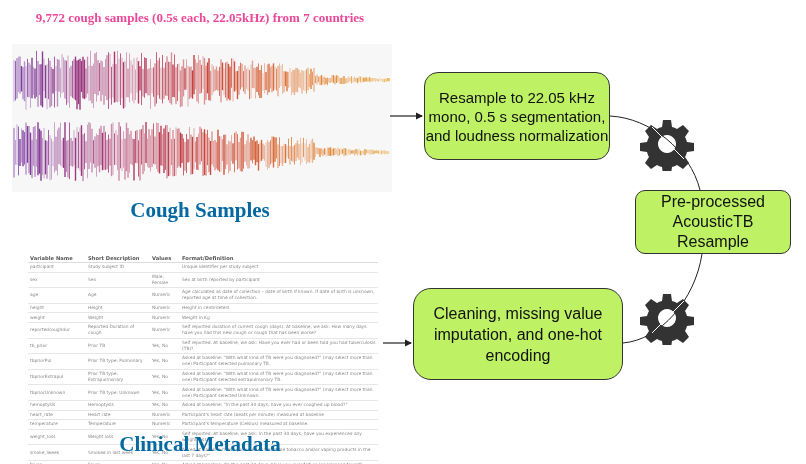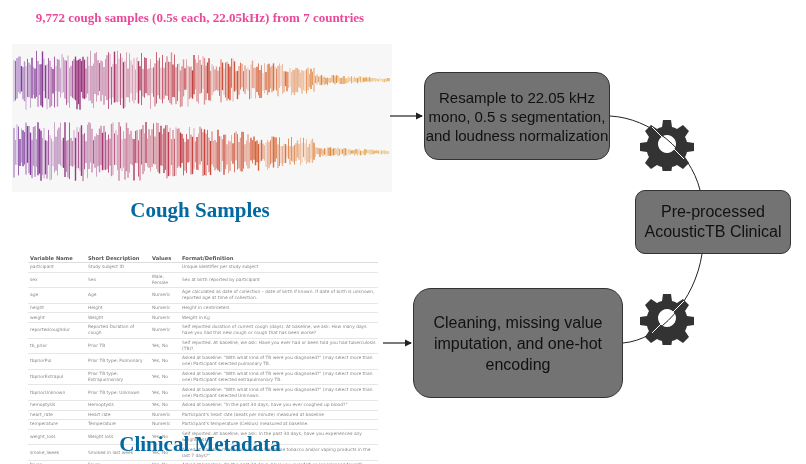--- a/index.html
+++ b/index.html
@@ -10,24 +10,24 @@
   .wave-panel svg { display:block; }
   .section-label { font-family:"Liberation Serif", serif; font-weight:bold; color:#0369a1; text-align:center; }
   .cough-label { left:0; top:198px; width:400px; font-size:21px; }
   .clinical-label { left:0; top:432px; width:400px; font-size:21px; }
   .meta-table { left:28px; top:254px; width:350px; border-collapse:collapse; font-family:"DejaVu Sans", sans-serif; color:#888; }
   .meta-table th { font-size:5.2px; font-weight:bold; color:#555; text-align:left; padding:1px 2px; border-bottom:0.5px solid #ddd; white-space:nowrap; }
   .meta-table td { font-size:4.4px; padding:1.3px 2px; border-bottom:0.5px solid #e6e6e6; vertical-align:middle; line-height:6px; }
   .meta-table td.c0 { width:54px; }
   .meta-table td.c1 { width:60px; }
   .meta-table td.c2 { width:26px; }
-  .proc-box { background:#737373; border:1.6px solid #333; border-radius:14px; display:flex; align-items:center; justify-content:flex-start; text-align:center; color:#111; font-size:15px; line-height:19px; box-sizing:border-box; }
+  .proc-box { background:#bef264; border:1.6px solid #333; border-radius:14px; display:flex; align-items:center; justify-content:flex-start; text-align:center; color:#111; font-size:15px; line-height:19px; box-sizing:border-box; }
   .box-resample { left:424px; top:72px; width:186px; height:88px; }
   .box-dataset { left:635px; top:190px; width:156px; height:64px; font-size:16px; line-height:20px; border-radius:10px; }
-  .box-cleaning { left:413px; top:288px; width:210px; height:110px; font-size:16px; line-height:21px; border-radius:18px; }
+  .box-cleaning { left:413px; top:288px; width:210px; height:92px; font-size:16px; line-height:21px; border-radius:18px; }
   .gear { width:54px; height:54px; }
   .gear-1 { left:640px; top:117px; }
   .gear-2 { left:640px; top:291px; }
   .connectors { left:0; top:0; }
 </style>
 </head>
 <body>
 
 <div class="abs top-caption">9,772 cough samples (0.5s each, 22.05kHz) from 7 countries</div>
 
@@ -680,21 +680,21 @@
 
 <div class="abs proc-box box-resample">
   <span>Resample to 22.05 kHz mono, 0.5 s segmentation, and loudness normalization</span>
 </div>
 
 <div class="abs proc-box box-cleaning">
   <span>Cleaning, missing value imputation, and one-hot encoding</span>
 </div>
 
 <div class="abs proc-box box-dataset">
-  <span>Pre-processed AcousticTB Clinical</span>
+  <span>Pre-processed AcousticTB Resample</span>
 </div>
 
 <svg class="abs gear gear-1" viewBox="0 0 54 54">
   <g fill="#333">
     <path d="M23,3 h8 l1,7 a17,17 0 0 1 5,2 l6,-4 l6,6 l-4,6 a17,17 0 0 1 2,5 l7,1 v8 l-7,1 a17,17 0 0 1 -2,5 l4,6 l-6,6 l-6,-4 a17,17 0 0 1 -5,2 l-1,7 h-8 l-1,-7 a17,17 0 0 1 -5,-2 l-6,4 l-6,-6 l4,-6 a17,17 0 0 1 -2,-5 l-7,-1 v-8 l7,-1 a17,17 0 0 1 2,-5 l-4,-6 l6,-6 l6,4 a17,17 0 0 1 5,-2 Z M27,18 a9,9 0 1 0 0.01,0 Z" fill-rule="evenodd"></path>
   </g>
   <line x1="12" y1="10" x2="44" y2="42" stroke="#fff" stroke-width="1"></line>
 </svg>
 
 <svg class="abs gear gear-2" viewBox="0 0 54 54">

